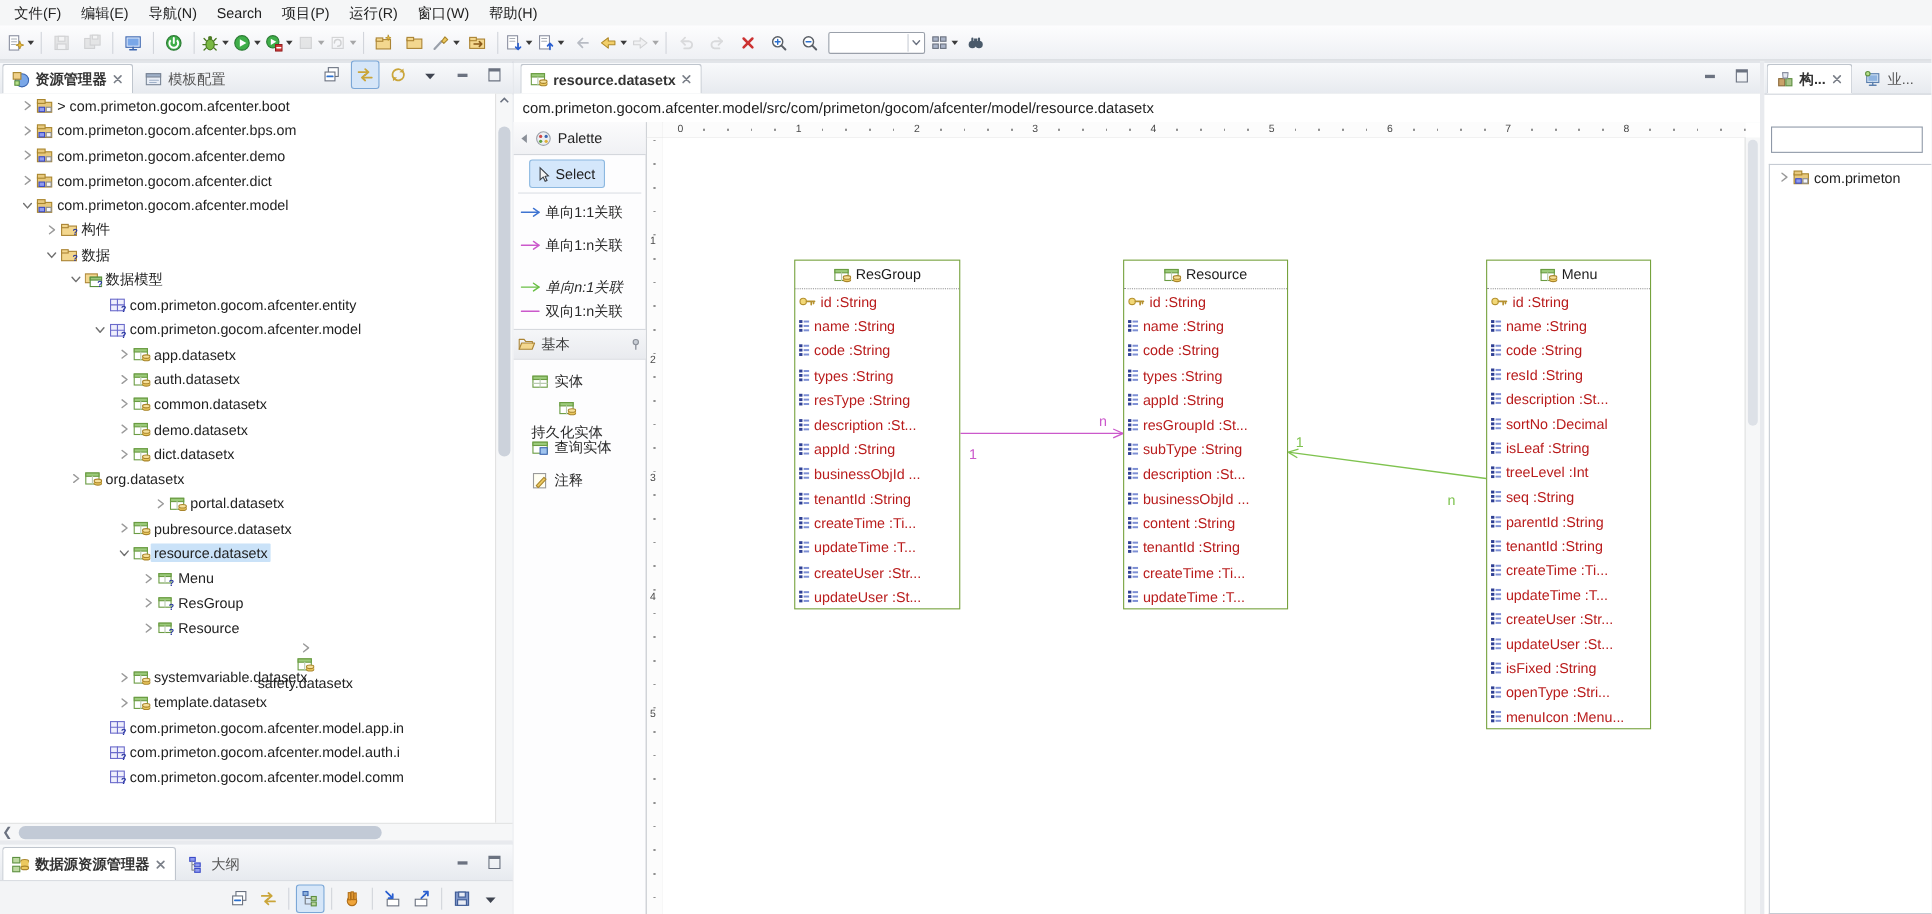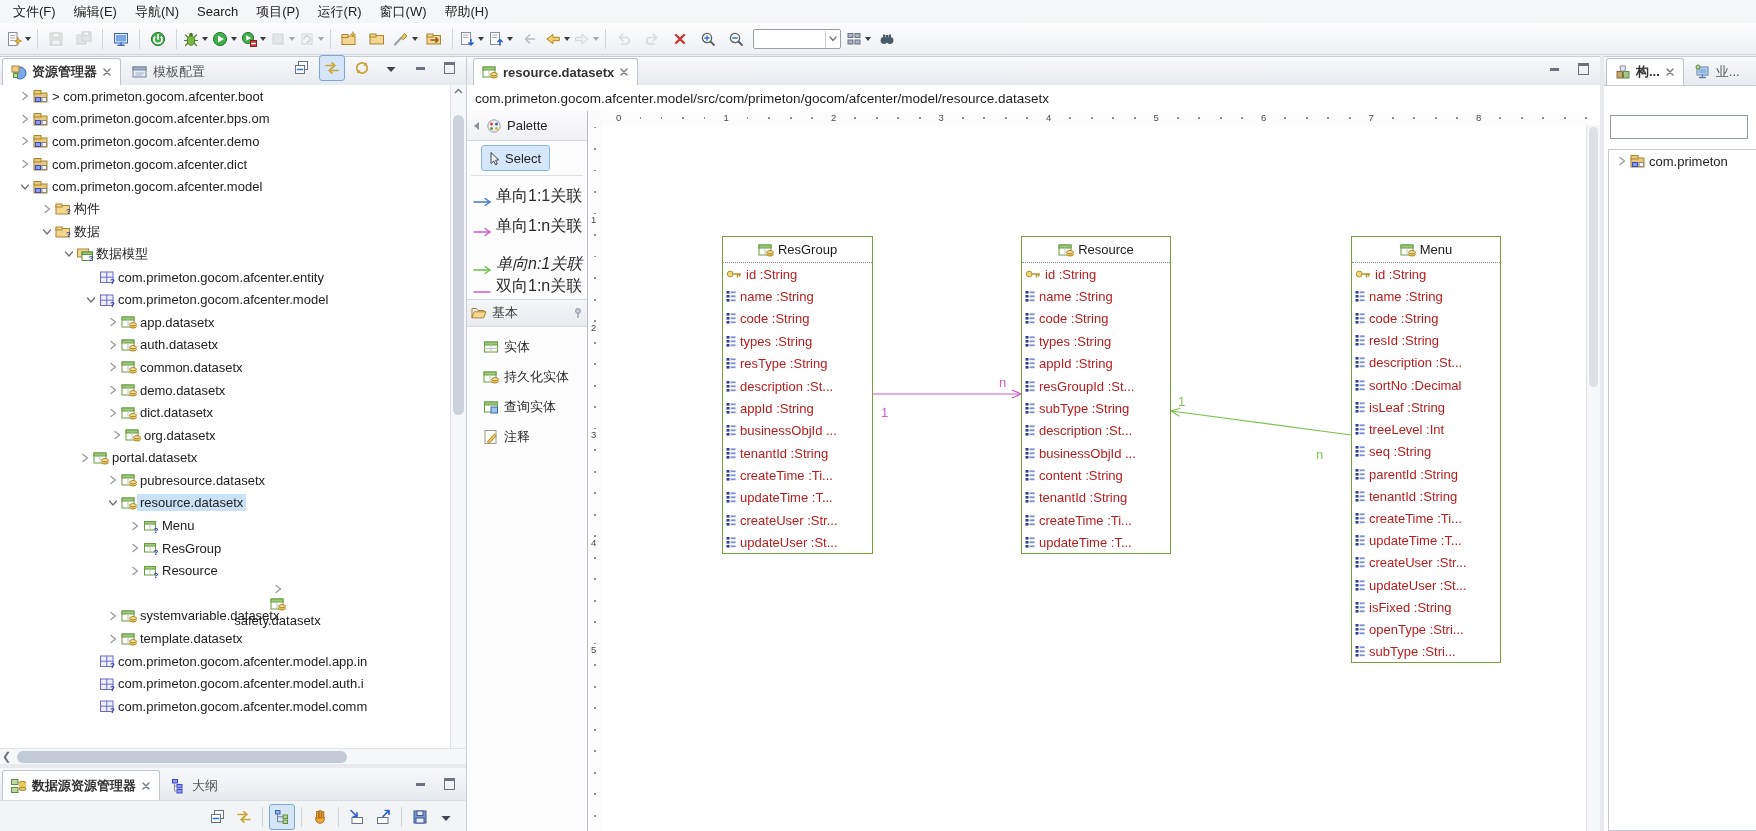--- a/index.html
+++ b/index.html
@@ -63,21 +63,21 @@
   #editor-tabbar{height:28px}
   #breadcrumb{position:absolute;top:28px;height:26px;left:0;right:0;background:#fff;border-bottom:1px solid #dfe2e7;
               display:flex;align-items:center;padding-left:8px;font-size:13.5px;color:#1d1d1d;white-space:nowrap;overflow:hidden}
   #editor-content{position:absolute;top:54px;left:0;right:0;bottom:0;background:#fff}
 
   #palette{position:absolute;left:0;top:0;width:120px;bottom:0;border-right:1px solid #b9bdc4;background:#fdfdfe}
   #palette-header{height:29px;border-bottom:1px solid #d4d7dc;display:flex;align-items:center;gap:5px;padding:0 4px;
                   background:linear-gradient(#fbfbfc,#f0f1f4)}
   #palette-select{position:absolute;left:14px;top:34px;height:24px;display:flex;align-items:center;gap:4px;padding:0 8px 0 4px;
                   background:#d4e7fb;border:1px solid #8cb8e0;border-radius:3px}
-  .pal-tool{position:absolute;left:6px;height:28px;display:flex;align-items:flex-end;gap:5px;font-size:16px;color:#2a2a2a;white-space:nowrap}
+  .pal-tool{position:absolute;left:6px;height:28px;display:flex;align-items:center;gap:5px;font-size:13px;color:#2a2a2a;white-space:nowrap}
   #pal-div1{position:absolute;left:4px;right:4px;top:64px;height:1px;background:#dcdfe4}
   #pal-group{position:absolute;left:0;right:0;top:188px;height:26px;background:linear-gradient(#f5f6f8,#e9ebef);
              border-top:1px solid #d6d9de;border-bottom:1px solid #d6d9de;display:flex;align-items:center;gap:5px;padding:0 4px}
   .pal-item{position:absolute;left:16px;height:28px;display:flex;align-items:center;gap:5px;font-size:13px;color:#2a2a2a;white-space:nowrap}
 
   #vruler{position:absolute;left:121px;top:14px;width:14px;bottom:0;background:#fcfcfc;border-right:1px solid #c9c9c9}
   #hruler{position:absolute;left:135px;top:0;height:14px;right:13px;background:#fcfcfc;border-bottom:1px solid #c9c9c9}
   #ruler-corner{position:absolute;left:121px;top:0;width:14px;height:14px;background:#fbfbfb;
                 border-right:1px solid #c9c9c9;border-bottom:1px solid #c9c9c9}
   #hruler .dots{position:absolute;left:16px;right:0;top:6px;height:2px;
@@ -673,39 +673,39 @@
             <rect x="1" y="3" width="12" height="10" fill="#fff" stroke="#6a9c42"></rect>
             <rect x="1" y="3" width="12" height="3" fill="#9ccb7b" stroke="#6a9c42"></rect>
             <path d="M7 6 V13" fill="none" stroke="#b9cbb0" stroke-width="1" stroke-linecap="round" stroke-linejoin="round"></path>
             <ellipse cx="12" cy="12.4" rx="3.4" ry="1.6" fill="#ecc95f" stroke="#a9852c"></ellipse>
             <rect x="8.6" y="10.2" width="6.8" height="2.2" fill="#ecc95f"></rect>
             <ellipse cx="12" cy="10.2" rx="3.4" ry="1.6" fill="#f6e09a" stroke="#a9852c"></ellipse>
           </svg>
         </span>
         <span class="lab">dict.datasetx</span>
       </div>
-      <div class="trow" style="padding-left: 108px;">
+      <div class="trow" style="padding-left: 60px;">
         <span class="exp">
           <svg width="14" height="14" viewBox="0 0 14 14">
             <path d="M5 3.5 L9.5 7 L5 10.5" fill="none" stroke="#9a9a9a" stroke-width="1.3" stroke-linecap="round" stroke-linejoin="round"></path>
           </svg>
         </span>
         <span class="ictn">
           <svg width="16" height="16" viewBox="0 0 16 16">
             <rect x="1" y="3" width="12" height="10" fill="#fff" stroke="#6a9c42"></rect>
             <rect x="1" y="3" width="12" height="3" fill="#9ccb7b" stroke="#6a9c42"></rect>
             <path d="M7 6 V13" fill="none" stroke="#b9cbb0" stroke-width="1" stroke-linecap="round" stroke-linejoin="round"></path>
             <ellipse cx="12" cy="12.4" rx="3.4" ry="1.6" fill="#ecc95f" stroke="#a9852c"></ellipse>
             <rect x="8.6" y="10.2" width="6.8" height="2.2" fill="#ecc95f"></rect>
             <ellipse cx="12" cy="10.2" rx="3.4" ry="1.6" fill="#f6e09a" stroke="#a9852c"></ellipse>
           </svg>
         </span>
         <span class="lab">org.datasetx</span>
       </div>
-      <div class="trow" style="padding-left: 76px;">
+      <div class="trow" style="padding-left: 112px; margin-left: 25px;">
         <span class="exp">
           <svg width="14" height="14" viewBox="0 0 14 14">
             <path d="M5 3.5 L9.5 7 L5 10.5" fill="none" stroke="#9a9a9a" stroke-width="1.3" stroke-linecap="round" stroke-linejoin="round"></path>
           </svg>
         </span>
         <span class="ictn">
           <svg width="16" height="16" viewBox="0 0 16 16">
             <rect x="1" y="3" width="12" height="10" fill="#fff" stroke="#6a9c42"></rect>
             <rect x="1" y="3" width="12" height="3" fill="#9ccb7b" stroke="#6a9c42"></rect>
             <path d="M7 6 V13" fill="none" stroke="#b9cbb0" stroke-width="1" stroke-linecap="round" stroke-linejoin="round"></path>
@@ -1130,21 +1130,21 @@
           <div class="pal-item" style="top: 222px;">
             <span class="ictn">
               <svg width="16" height="16" viewBox="0 0 16 16">
                 <rect x="1.5" y="3" width="13" height="10" fill="#fff" stroke="#6a9c42"></rect>
                 <rect x="1.5" y="3" width="13" height="3" fill="#9ccb7b" stroke="#6a9c42"></rect>
                 <path d="M8 6 V13 M1.5 9.5 H14.5" fill="none" stroke="#b9cbb0" stroke-width="1" stroke-linecap="round" stroke-linejoin="round"></path>
               </svg>
             </span>
             <span>实体</span>
           </div>
-          <div class="pal-item" style="top: 252px;">
+          <div class="pal-item" style="top: 252px; flex-direction: column;">
             <span class="ictn">
               <svg width="16" height="16" viewBox="0 0 16 16">
                 <rect x="1" y="3" width="12" height="10" fill="#fff" stroke="#6a9c42"></rect>
                 <rect x="1" y="3" width="12" height="3" fill="#9ccb7b" stroke="#6a9c42"></rect>
                 <path d="M7 6 V13" fill="none" stroke="#b9cbb0" stroke-width="1" stroke-linecap="round" stroke-linejoin="round"></path>
                 <ellipse cx="12" cy="12.4" rx="3.4" ry="1.6" fill="#ecc95f" stroke="#a9852c"></ellipse>
                 <rect x="8.6" y="10.2" width="6.8" height="2.2" fill="#ecc95f"></rect>
                 <ellipse cx="12" cy="10.2" rx="3.4" ry="1.6" fill="#f6e09a" stroke="#a9852c"></ellipse>
               </svg>
             </span>
@@ -1798,21 +1798,21 @@
             <span class="ictn">
               <svg width="10" height="13" viewBox="0 0 10 13">
                 <rect x="0.5" y="1" width="3" height="2.6" fill="#2e3f93"></rect>
                 <rect x="0.5" y="5" width="3" height="2.6" fill="#2e3f93"></rect>
                 <rect x="0.5" y="9" width="3" height="2.6" fill="#2e3f93"></rect>
                 <rect x="4.6" y="1.4" width="5" height="1.8" fill="#7d8fd4"></rect>
                 <rect x="4.6" y="5.4" width="5" height="1.8" fill="#7d8fd4"></rect>
                 <rect x="4.6" y="9.4" width="5" height="1.8" fill="#7d8fd4"></rect>
               </svg>
             </span>
-            <span>subType :Stri...</span>
+            <span>menuIcon :Menu...</span>
           </div>
         </div>
       </div>
     <div id="canvas-vscroll">
         <div class="thumb"></div>
       </div>
   </div>
 </div>
 
 <div id="right-splitter"></div>

